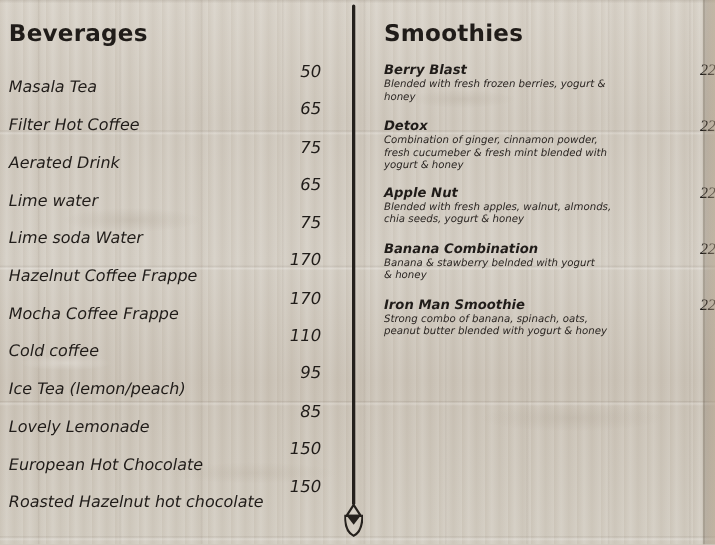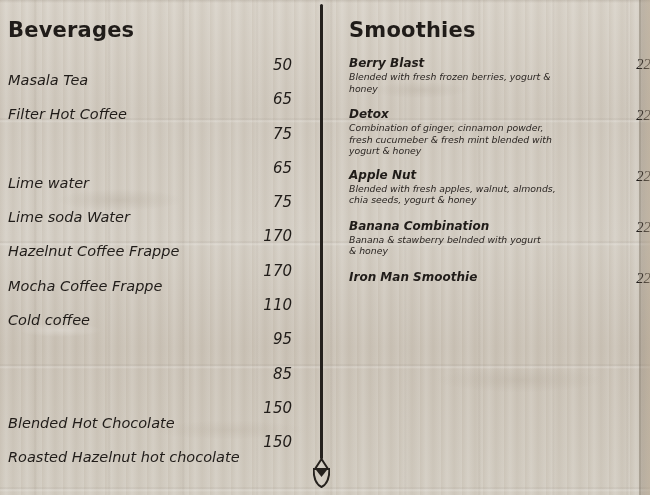--- a/index.html
+++ b/index.html
@@ -221,20 +221,21 @@
       <ul class="bev-list">
         <li class="bev-row">
           <span class="bev-name">Masala Tea</span>
           <span class="bev-price">50</span>
         </li>
         <li class="bev-row">
           <span class="bev-name">Filter Hot Coffee</span>
           <span class="bev-price">65</span>
         </li>
         <li class="bev-row">
+          <span class="bev-name">Aerated Drink</span>
           <span class="bev-price">75</span>
         </li>
         <li class="bev-row">
           <span class="bev-name">Lime water</span>
           <span class="bev-price">65</span>
         </li>
         <li class="bev-row">
           <span class="bev-name">Lime soda Water</span>
           <span class="bev-price">75</span>
         </li>
@@ -244,27 +245,29 @@
         </li>
         <li class="bev-row">
           <span class="bev-name">Mocha Coffee Frappe</span>
           <span class="bev-price">170</span>
         </li>
         <li class="bev-row">
           <span class="bev-name">Cold coffee</span>
           <span class="bev-price">110</span>
         </li>
         <li class="bev-row">
+          <span class="bev-name">Ice Tea (lemon/peach)</span>
           <span class="bev-price">95</span>
         </li>
         <li class="bev-row">
+          <span class="bev-name">Lovely Lemonade</span>
           <span class="bev-price">85</span>
         </li>
         <li class="bev-row">
-          <span class="bev-name">Blended Hot Chocolate</span>
+          <span class="bev-name">European Hot Chocolate</span>
           <span class="bev-price">150</span>
         </li>
         <li class="bev-row">
           <span class="bev-name">Roasted Hazelnut hot chocolate</span>
           <span class="bev-price">150</span>
         </li>
       </ul>
     </div>
 
     <div class="col col-right">
@@ -290,20 +293,22 @@
           <span class="smo-price">220</span>
         </li>
         <li class="smo-row">
           <div class="smo-name">Banana Combination</div>
           <div class="smo-desc">Banana &amp; stawberry belnded with yogurt
 &amp; honey</div>
           <span class="smo-price">220</span>
         </li>
         <li class="smo-row">
           <div class="smo-name">Iron Man Smoothie</div>
+          <div class="smo-desc">Strong combo of banana, spinach, oats,
+peanut butter blended with yogurt &amp; honey</div>
           <span class="smo-price">220</span>
         </li>
       </ul>
     </div>
 
   </div>
   <div id="right-edge-line"></div>
   <div id="right-edge"></div>
 </div>
 

